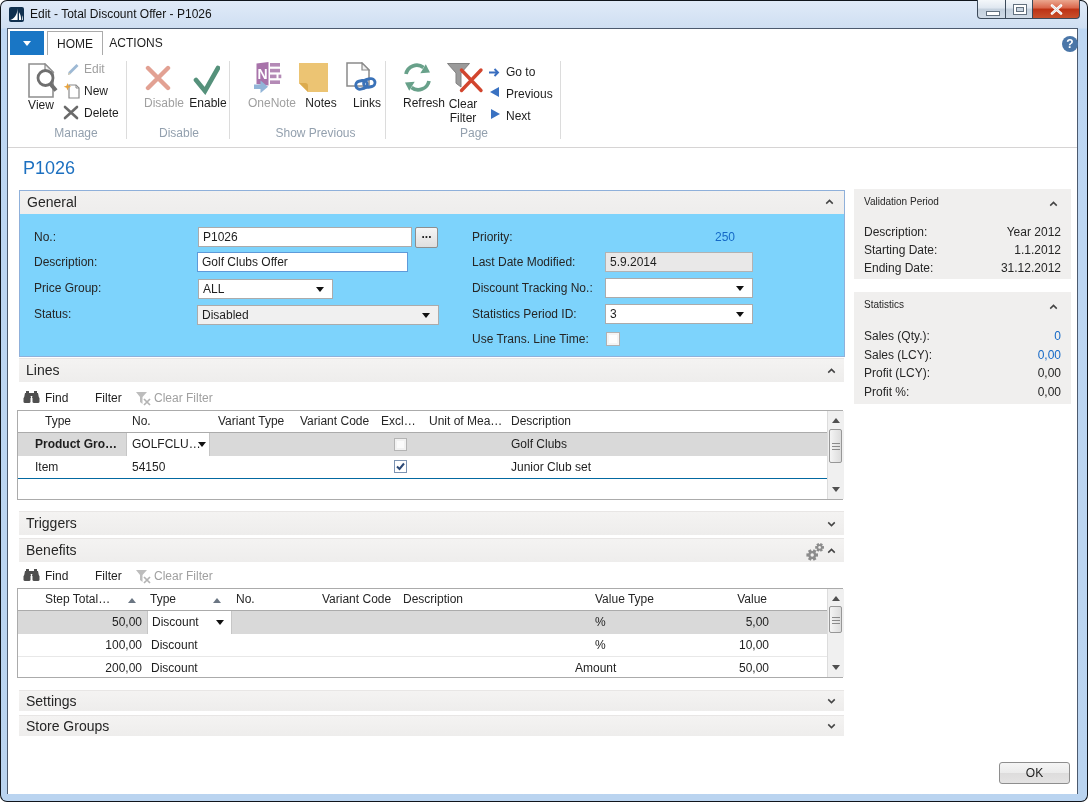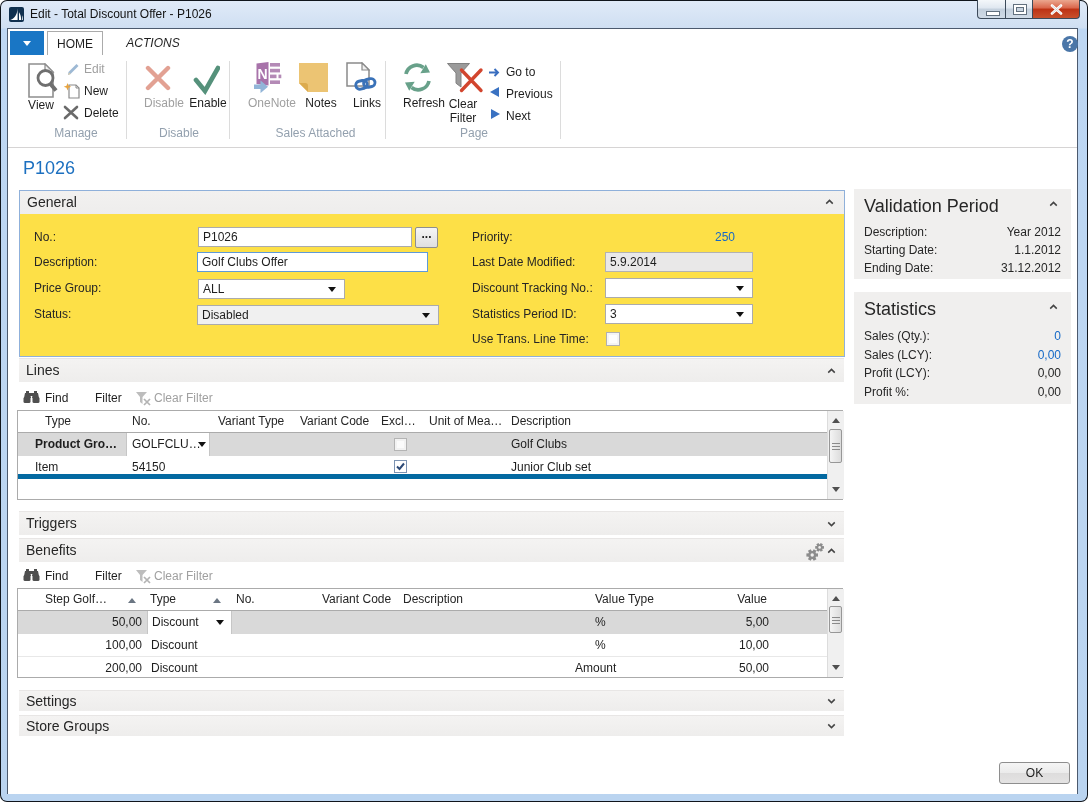--- a/index.html
+++ b/index.html
@@ -11,37 +11,37 @@
 #navicon{position:absolute;left:9px;top:7px;width:15px;height:15px;background:#10304f;border-radius:2px;}
 .capbtn{position:absolute;top:0;height:19px;border:1px solid #3c4a5a;border-top:none;box-sizing:border-box;}
 #btnmin{left:977px;width:29px;border-bottom-left-radius:4px;background:linear-gradient(#f4f7fa 0%,#dfe7f0 45%,#c4d0dd 50%,#d0dbe7 100%);}
 #btnmax{left:1005px;width:28px;background:linear-gradient(#f4f7fa 0%,#dfe7f0 45%,#c4d0dd 50%,#d0dbe7 100%);}
 #btncls{left:1032px;width:48px;border-bottom-right-radius:4px;background:linear-gradient(#eba78f 0%,#d9654a 45%,#bd3214 50%,#c8502c 100%);}
 #content{position:absolute;left:7px;top:28px;width:1071px;height:766px;background:#fff;border:1px solid #4c5a6e;box-sizing:border-box;}
 
 #bluebtn{position:absolute;left:2px;top:2px;width:34px;height:24px;background:#1976c5;}
 .tab{position:absolute;top:2px;height:24px;line-height:24px;text-align:center;font-size:12px;color:#1f1f1f;}
 #tabhome{left:39px;width:56px;background:#fff;border:1px solid #ababab;border-bottom:none;box-sizing:border-box;}
-#tabact{left:99px;width:92px;font-style:italic;}
+#tabact{left:82px;width:92px;}
 #helpq{position:absolute;left:1054px;top:7px;width:16px;height:16px;border-radius:8px;background:#4a76a8;color:#fff;text-align:center;line-height:16px;font-size:12px;font-weight:bold;}
 #ribbon{position:absolute;left:0px;top:26px;width:1069px;height:93px;background:#fff;border-bottom:1px solid #d6d4d4;box-sizing:border-box;}
 .gsep{position:absolute;top:6px;height:78px;width:1px;background:#dcdcdc;}
 .glabel{position:absolute;top:71px;height:14px;font-size:12px;color:#93a0ae;text-align:center;}
 .blabel{position:absolute;font-size:12px;color:#1e1e1e;}
 .gray{color:#a0a0a0;}
 .icon{position:absolute;}
 
 #page{position:absolute;left:0;top:119px;width:1069px;height:646px;background:#fff;}
 
 #ptitle{position:absolute;left:15px;top:10px;font-size:18px;color:#1c70c0;}
 .secbar{position:absolute;left:11px;width:825px;height:24px;background:linear-gradient(#f4f3f2,#eeedec);border-top:1px solid #e8e6e5;box-sizing:border-box;}
 .secbar .t{position:absolute;left:7px;top:3px;font-size:14px;color:#262626;}
 .chev{position:absolute;left:808px;top:9px;}
 .factbox{position:absolute;left:846px;width:217px;background:#f0efee;}
-.factbox .fh{position:absolute;left:10px;top:7px;font-size:18px;color:#262626;}
+.factbox .fh{position:absolute;left:10px;top:7px;font-size:10px;color:#262626;}
 .frow{position:absolute;left:10px;right:10px;height:18px;line-height:18px;font-size:12px;color:#262626;}
 .frow .v{position:absolute;right:0;top:0;}
 .blue{color:#1569c7 !important;}
 .flabel{position:absolute;font-size:12px;color:#262626;height:16px;line-height:16px;}
 .tbox{position:absolute;height:20px;border:1px solid #ababab;background:#fff;box-sizing:border-box;font-size:12px;line-height:18px;padding-left:4px;}
 .darr{position:absolute;width:0;height:0;border-left:4px solid transparent;border-right:4px solid transparent;border-top:5px solid #111;}
 .tblwrap{position:absolute;left:9px;width:826px;border:1px solid #ababab;box-sizing:border-box;background:#fff;}
 .thead{position:absolute;left:0;right:0;top:0;height:22px;border-bottom:1px solid #ababab;box-sizing:border-box;background:#fff;}
 .th{position:absolute;top:3px;font-size:12px;color:#262626;white-space:nowrap;}
 .trow{position:absolute;left:0;font-size:12px;}
@@ -142,21 +142,21 @@
    <div class="blabel" style="left:293px;top:41px;width:40px;text-align:center">Notes</div>
    <svg class="icon" style="left:338px;top:7px" width="34" height="31" viewBox="0 0 34 31">
      <path d="M1 1 h15 l7 7 v16 h-22 z" fill="#fff" stroke="#8a8a8a" stroke-width="1.5"></path>
      <path d="M16 1 v7 h7 z" fill="#f0f0f0" stroke="#8a8a8a" stroke-width="1.2"></path>
      <g stroke="#3a72b8" stroke-width="2.9" fill="none" transform="rotate(-13 21 21)">
       <rect x="9.5" y="17.5" width="11.5" height="8" rx="4"></rect>
       <rect x="17.5" y="17.5" width="11.5" height="8" rx="4"></rect>
      </g>
    </svg>
    <div class="blabel" style="left:339px;top:41px;width:40px;text-align:center">Links</div>
-   <div class="glabel" style="left:260px;width:95px">Sales Attached</div>
+   <div class="glabel" style="left:260px;width:95px">Show Previous</div>
    <div class="gsep" style="left:377px"></div>
 
    <svg class="icon" style="left:395px;top:8px" width="29" height="29" viewBox="0 0 29 29">
      <path d="M3 11 A 11 11 0 0 1 20.5 4.5" fill="none" stroke="#68a18a" stroke-width="3.7"></path>
      <path d="M27 9.5 L17.3 10.2 L22.8 1.2 z" fill="#68a18a"></path>
      <path d="M26 18 A 11 11 0 0 1 8.5 24.5" fill="none" stroke="#68a18a" stroke-width="3.7"></path>
      <path d="M2 19.5 L11.7 18.8 L6.2 27.8 z" fill="#68a18a"></path>
    </svg>
    <div class="blabel" style="left:388px;top:41px;width:56px;text-align:center">Refresh</div>
    <svg class="icon" style="left:439px;top:8px" width="40" height="31" viewBox="0 0 40 31">
@@ -175,34 +175,34 @@
    <svg class="icon" style="left:482px;top:54px" width="11" height="10" viewBox="0 0 11 10">
      <path d="M1 0 v10 l9 -5 z" fill="#3a72c2"></path>
    </svg>
    <div class="blabel" style="left:498px;top:54px">Next</div>
    <div class="glabel" style="left:426px;width:80px">Page</div>
    <div class="gsep" style="left:552px"></div>
   </div>
   <div id="page">
    <div id="ptitle">P1026</div>
 
-   <div style="position:absolute;left:11px;top:42px;width:826px;height:167px;border:1px solid #8fb0da;box-sizing:border-box;background:#fde047">
+   <div style="position:absolute;left:11px;top:42px;width:826px;height:167px;border:1px solid #8fb0da;box-sizing:border-box;background:#7dd3fc">
      <div style="position:absolute;left:0;top:0;right:0;height:23px;background:linear-gradient(#f2f1f0,#eeedec)">
        <div style="position:absolute;left:7px;top:3px;font-size:14px;color:#262626">General</div>
        <svg style="position:absolute;left:805px;top:8px" width="9" height="6" viewBox="0 0 11 7">
               <path d="M1.5 5.5 L5.5 1.5 L9.5 5.5" stroke="#444" stroke-width="1.8" fill="none"></path>
             </svg>
      </div>
      <div class="flabel" style="left:14px;top:38px">No.:</div>
      <div class="tbox" style="left:178px;top:36px;width:214px">P1026</div>
      <div style="position:absolute;left:395px;top:36px;width:23px;height:21px;border:1px solid #8e8e8e;border-radius:2px;background:linear-gradient(#f6f6f6,#dfdfdf);box-sizing:border-box;text-align:center;line-height:13px;font-weight:bold;font-size:12px">...</div>
      <div class="flabel" style="left:14px;top:63px">Description:</div>
-     <div class="tbox" style="left:177px;top:61px;width:231px;border-color:#5e9ad9">Golf Clubs Offer</div>
+     <div class="tbox" style="left:177px;top:61px;width:211px;border-color:#5e9ad9">Golf Clubs Offer</div>
      <div class="flabel" style="left:14px;top:89px">Price Group:</div>
-     <div class="tbox" style="left:178px;top:88px;width:147px">ALL<div class="darr" style="right:8px;top:7px"></div></div>
+     <div class="tbox" style="left:178px;top:88px;width:135px">ALL<div class="darr" style="right:8px;top:7px"></div></div>
      <div class="flabel" style="left:14px;top:115px">Status:</div>
      <div class="tbox" style="left:177px;top:114px;width:242px;background:#f0f0f0">Disabled<div class="darr" style="right:8px;top:7px"></div></div>
      <div class="flabel" style="left:452px;top:38px">Priority:</div>
      <div class="flabel blue" style="left:660px;top:38px;width:55px;text-align:right">250</div>
      <div class="flabel" style="left:452px;top:63px">Last Date Modified:</div>
      <div class="tbox" style="left:585px;top:61px;width:148px;background:#e9e8e8;border-color:#b2b2b2">5.9.2014</div>
      <div class="flabel" style="left:452px;top:89px">Discount Tracking No.:</div>
      <div class="tbox" style="left:585px;top:87px;width:148px">
             <div class="darr" style="right:8px;top:7px"></div>
           </div>
@@ -249,21 +249,21 @@
        <div class="cell" style="left:17px;font-weight:bold">Product Gro…</div>
        <div style="position:absolute;left:108px;top:0;width:84px;height:23px;background:#fff;border-left:1px solid #c6c6c6;border-right:1px solid #c6c6c6;box-sizing:border-box">
          <div class="cell" style="left:5px">GOLFCLU…</div>
          <div class="darr" style="right:3px;top:9px"></div>
        </div>
        <div class="cb" style="left:376px;top:5px;background:#f2f2f2;border-color:#b4b4b4">
               <div style="position:absolute;left:2px;top:2px;right:2px;bottom:2px;background:#fbfbfb"></div>
             </div>
        <div class="cell" style="left:493px">Golf Clubs</div>
      </div>
-     <div class="trow" style="top:45px;width:809px;height:23px;border-bottom:5px solid #0369a1;box-sizing:border-box">
+     <div class="trow" style="top:45px;width:809px;height:23px;border-bottom:1px solid #0369a1;box-sizing:border-box">
        <div class="cell" style="left:17px">Item</div>
        <div class="cell" style="left:114px">54150</div>
        <div class="cb" style="left:376px;top:4px;border-color:#7c93b2"><svg width="11" height="11" viewBox="0 0 11 11">
                 <path d="M2 5.5 L4.5 8 L9 2.5" stroke="#2d4a77" stroke-width="2" fill="none"></path>
               </svg></div>
        <div class="cell" style="left:493px">Junior Club set</div>
      </div>
      <div class="vsb" style="left:809px;top:0;height:88px;border-left:1px solid #dcdcdc">
        <div class="sbarr" style="top:7px;border-left:4px solid transparent;border-right:4px solid transparent;border-bottom:5px solid #4f4f4f"></div>
        <div class="sbthumb" style="top:18px;height:34px">
@@ -314,21 +314,21 @@
      <div class="blabel" style="left:37px;top:3px">Find</div>
      <div class="blabel" style="left:87px;top:3px">Filter</div>
      <svg style="position:absolute;left:127px;top:3px" width="17" height="15" viewBox="0 0 17 15">
        <path d="M1 1 h11 l-4.5 5 v7 l-2.5 -2 v-5 z" fill="#bdbdbd"></path>
        <path d="M9 8 L15 14 M15 8 L9 14" stroke="#b3b3b3" stroke-width="1.7"></path>
      </svg>
      <div class="blabel gray" style="left:146px;top:3px">Clear Filter</div>
    </div>
    <div class="tblwrap" style="top:440px;height:90px">
      <div class="thead">
-       <div class="th" style="left:27px">Step Golf…</div>
+       <div class="th" style="left:27px">Step Total…</div>
        <div class="sarr" style="left:110px;top:9px"></div>
        <div class="th" style="left:132px">Type</div>
        <div class="sarr" style="left:195px;top:9px"></div>
        <div class="th" style="left:218px">No.</div>
        <div class="th" style="left:304px">Variant Code</div>
        <div class="th" style="left:385px">Description</div>
        <div class="th" style="left:577px">Value Type</div>
        <div class="th" style="left:690px;width:59px;text-align:right">Value</div>
      </div>
      <div class="trow" style="top:22px;width:809px;height:23px;background:#d9d9d9">

